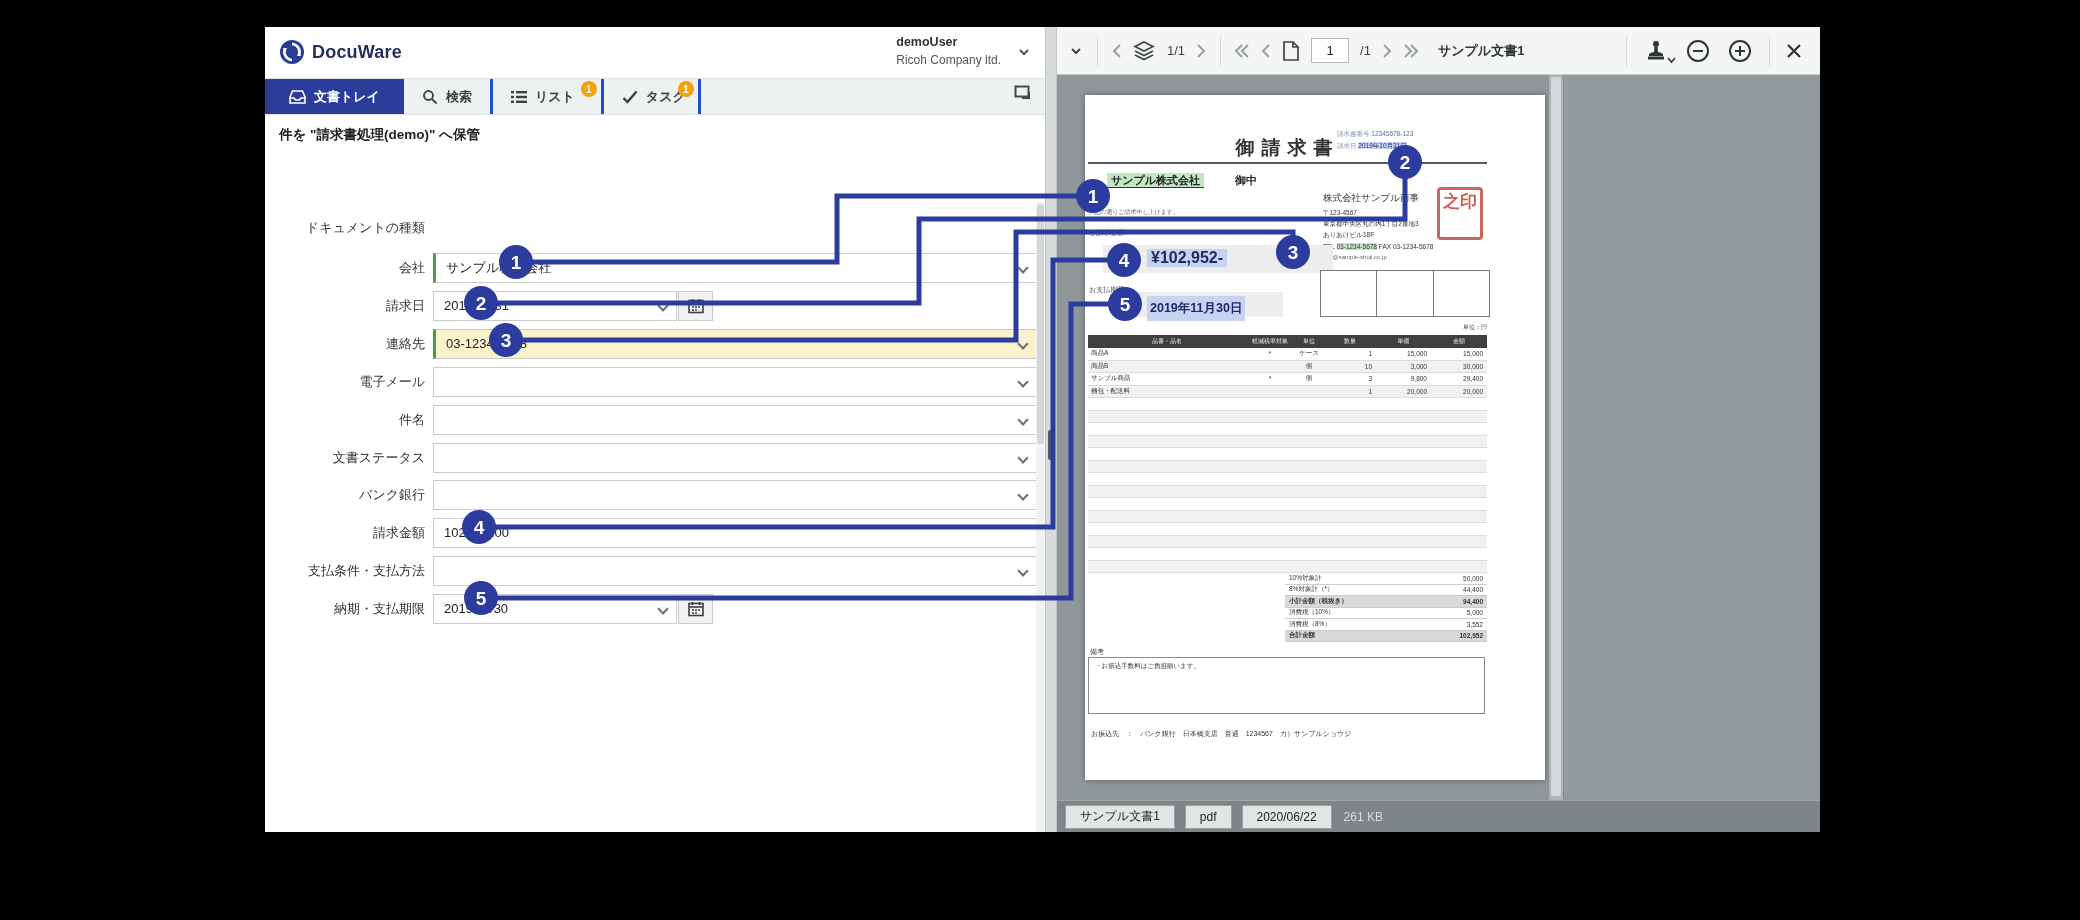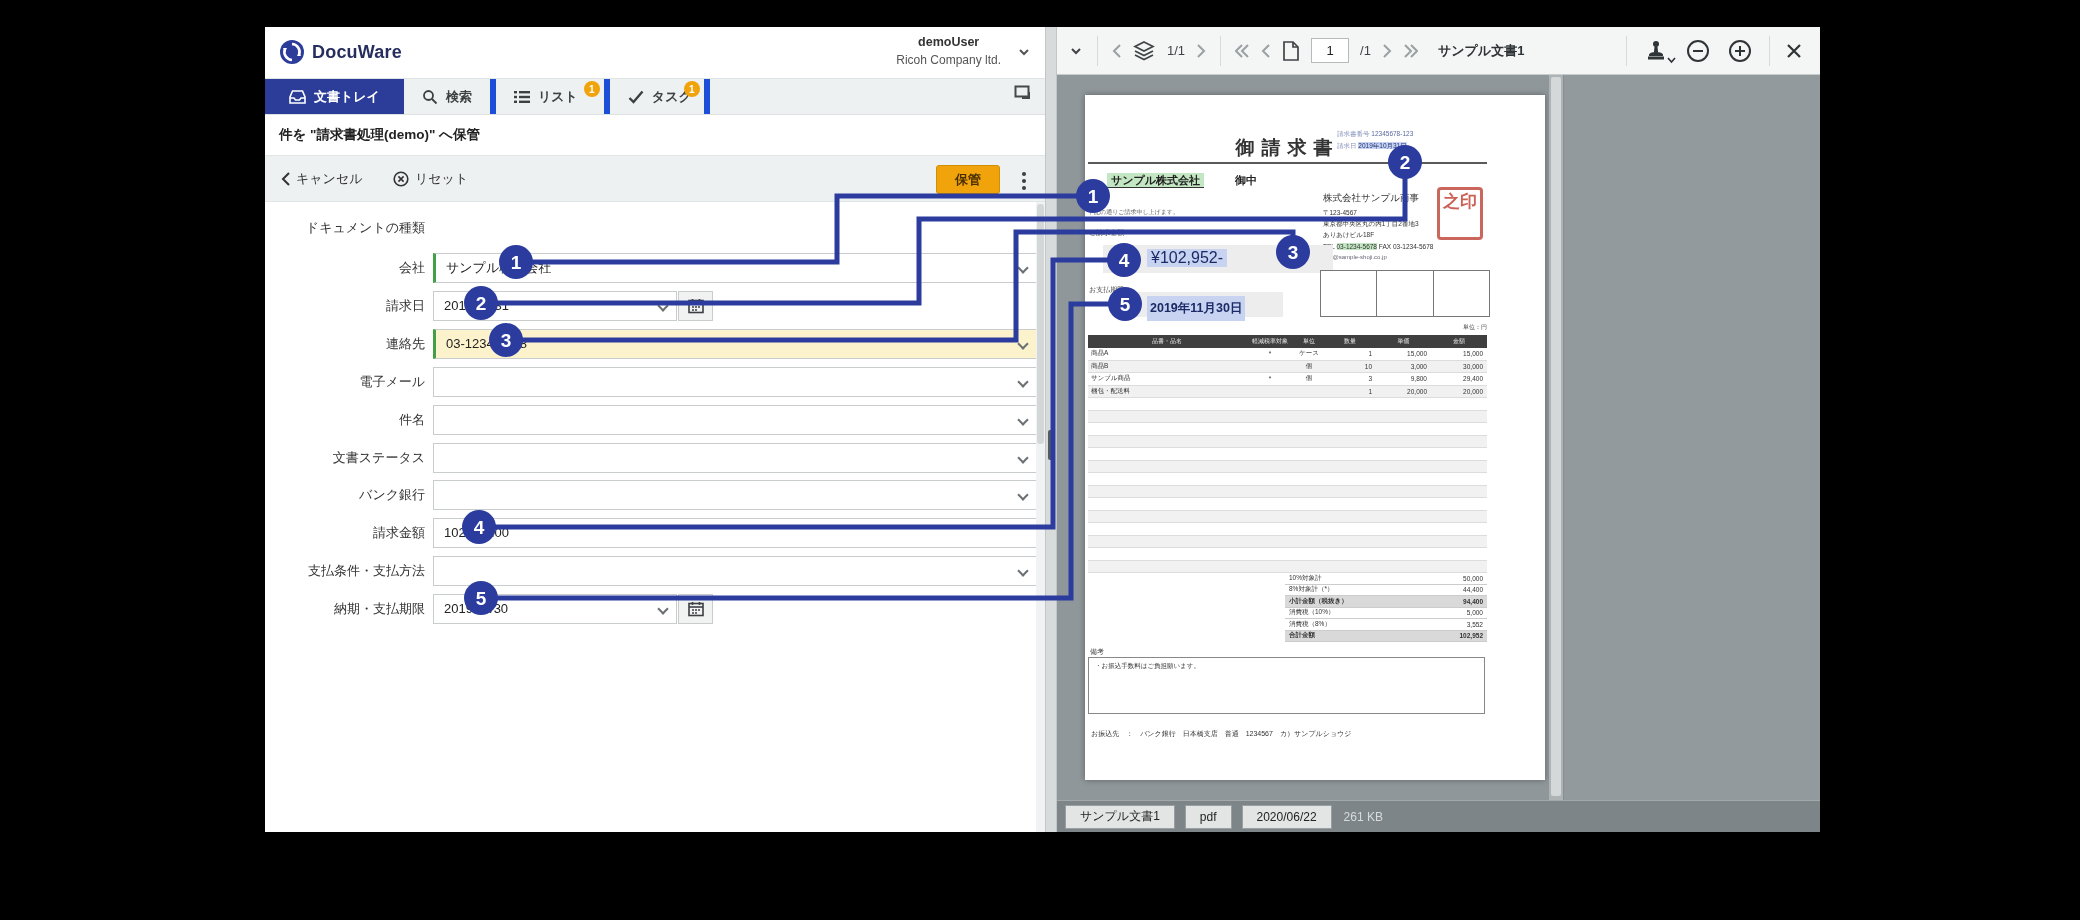--- a/index.html
+++ b/index.html
@@ -5,29 +5,29 @@
   * { margin:0; padding:0; box-sizing:border-box; }
   html,body { width:2080px; height:920px; background:#000; overflow:hidden;
               font-family:"Liberation Sans","DejaVu Sans",sans-serif; }
   .win { position:absolute; left:265px; top:27px; width:1555px; height:805px; background:#fff; }
 
   
   .lp { position:absolute; left:0; top:0; width:780px; height:805px; background:#fff; }
   .lp-header { position:absolute; left:0; top:0; width:100%; height:51px; background:#fff; }
   .logo { position:absolute; left:14px; top:12px; display:flex; align-items:center; gap:7px; }
   .logo-word { font-size:18px; font-weight:bold; color:#252e5e; letter-spacing:.2px; }
-  .userblock { position:absolute; right:44px; top:7px; text-align:center; line-height:1.4; }
+  .userblock { position:absolute; right:44px; top:7px; text-align:left; line-height:1.4; }
   .user-name { font-size:12.5px; font-weight:bold; color:#333; }
   .user-org { font-size:12px; color:#555; }
   .user-caret { position:absolute; right:14px; top:18px; color:#555; }
 
   .tabbar { position:absolute; left:0; top:51px; width:100%; height:37px; background:#eef1f2;
             border-top:1px solid #e0e4e5; border-bottom:1px solid #dde1e2; display:flex; }
   .tab { display:flex; align-items:center; gap:8px; padding:0 18px; font-size:13px; font-weight:bold;
-         color:#3c4043; border-right:6px solid #1d4ed8; position:relative; cursor:pointer; }
+         color:#3c4043; border-right:3px solid #1d4ed8; position:relative; cursor:pointer; }
   .tab.active { background:#2b3c99; color:#fff; border-right:none; padding:0 24px; }
   .tab .badge { position:absolute; top:2px; right:4px; width:16px; height:16px; border-radius:50%;
                 background:#f0a30a; color:#fff; font-size:10px; font-weight:bold; display:flex;
                 align-items:center; justify-content:center; }
   .tab-clone { position:absolute; right:12px; top:58px; color:#44494c; }
 
   .crumb { position:absolute; left:0; top:88px; width:100%; height:40px; background:#fff; }
   .crumb-text { position:absolute; left:14px; top:11px; font-size:13.5px; font-weight:bold; color:#222; }
 
   .ltoolbar { position:absolute; left:0; top:128px; width:100%; height:47px; background:#eef1f2;
@@ -99,21 +99,21 @@
   .inv-greet { position:absolute; top:113px; left:3px; width:228px; font-size:6px; color:#666;
                border-bottom:1px solid #aaa; padding-bottom:3px; }
   .inv-sender { position:absolute; top:95px; left:238px; width:120px; font-size:6.5px; color:#333; line-height:1.75; }
   .inv-sender .nm { font-size:9.5px; }
   .inv-sender .mail { font-size:6px; color:#667; }
   .inv-seal { position:absolute; top:92px; left:352px; width:46px; height:53px; border:3px solid #bf4034;
               border-radius:4px; overflow:hidden; color:#c0392b; font-size:17px; font-weight:bold;
               line-height:24px; text-align:center; opacity:.8; }
   .inv-amtlabel { position:absolute; top:133px; left:4px; font-size:7px; color:#444; }
   .inv-amtbox { position:absolute; top:150px; left:18px; width:230px; height:28px; background:#ededed; }
-  .inv-amt { position:absolute; left:44px; top:4px; font-size:16px; font-weight:normal; color:#1b2a66; padding:0 4px; }
+  .inv-amt { position:absolute; left:44px; top:4px; font-size:16px; font-weight:bold; color:#1b2a66; padding:0 4px; }
   .inv-duelabel { position:absolute; top:190px; left:4px; font-size:7px; color:#444; }
   .inv-duebox { position:absolute; top:197px; left:50px; width:148px; height:25px; background:#ededed; }
   .inv-due { position:absolute; left:12px; top:4px; font-size:12.5px; font-weight:bold; color:#1b2a66; padding:4px 3px; }
   .inv-approve { position:absolute; top:175px; left:235px; width:170px; height:47px; display:flex; background:#fff; }
   .inv-approve i { flex:1; border:1px solid #777; border-left:none; }
   .inv-approve i:first-child { border-left:1px solid #777; }
   .inv-unit { position:absolute; top:228px; left:340px; width:62px; text-align:right; font-size:6px; color:#444; }
   .itable { position:absolute; top:240px; left:3px; width:399px; font-size:6.5px; color:#333; }
   .ithead { display:flex; background:#3f3f3f; color:#efefef; height:13px; align-items:center; font-size:6px; }
   .irow { display:flex; height:12.5px; align-items:center; border-bottom:1px solid #dcdcdc; }
@@ -206,41 +206,20 @@
     </div>
     <svg class="ic tab-clone" width="19" height="17" viewBox="0 0 19 17">
       <rect x="1.5" y="1.5" width="13" height="10" fill="none" stroke="currentColor" stroke-width="2"></rect>
       <path d="M15 7v6h-7" fill="none" stroke="currentColor" stroke-width="2"></path>
     </svg>
 
     <div class="crumb">
       <div class="crumb-text">件を "請求書処理(demo)" へ保管</div>
     </div>
 
-    <div class="ltoolbar">
-      <div class="tbtn btn-cancel">
-        <svg class="ic" width="9" height="14" viewBox="0 0 9 14">
-          <path d="M8 1L2 7l6 6" fill="none" stroke="#333" stroke-width="2"></path>
-        </svg>
-        <span>キャンセル</span>
-      </div>
-      <div class="tbtn btn-reset">
-        <svg class="ic" width="16" height="16" viewBox="0 0 16 16">
-          <circle cx="8" cy="8" r="6.8" fill="none" stroke="#333" stroke-width="1.6"></circle>
-          <path d="M5.4 5.4l5.2 5.2M10.6 5.4l-5.2 5.2" stroke="#333" stroke-width="1.6"></path>
-        </svg>
-        <span>リセット</span>
-      </div>
-      <div class="btn-save">保管</div>
-      <div class="kebab">
-          <i></i>
-          <i></i>
-          <i></i>
-        </div>
-    </div>
 
     <div class="form">
 
       <div class="frow" style="top:11px">
         <div class="flabel">ドキュメントの種類</div>
       </div>
 
       <div class="frow" style="top:51px">
         <div class="flabel">会社</div>
         <div class="fbox green">

